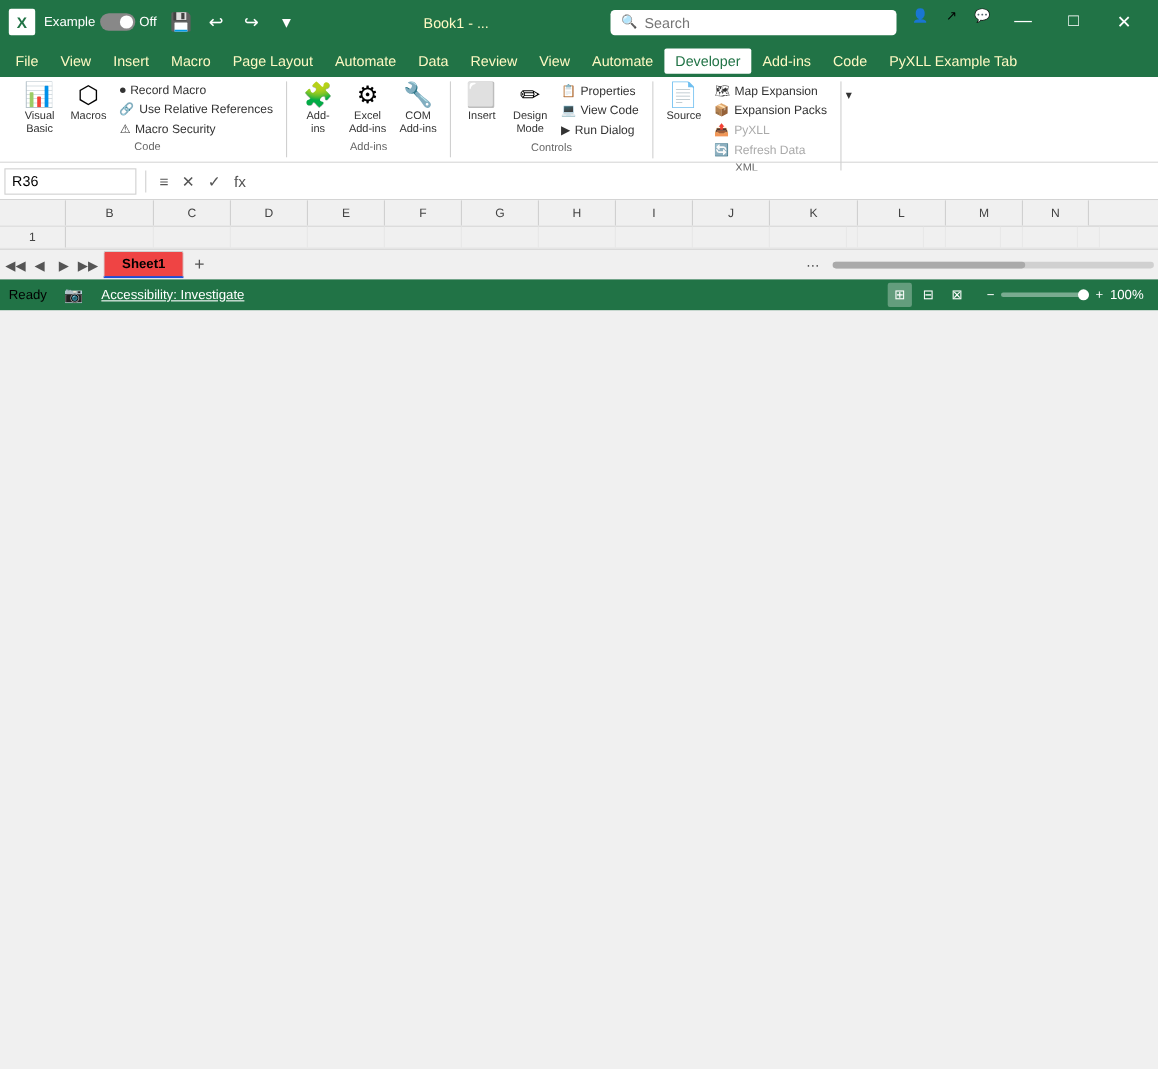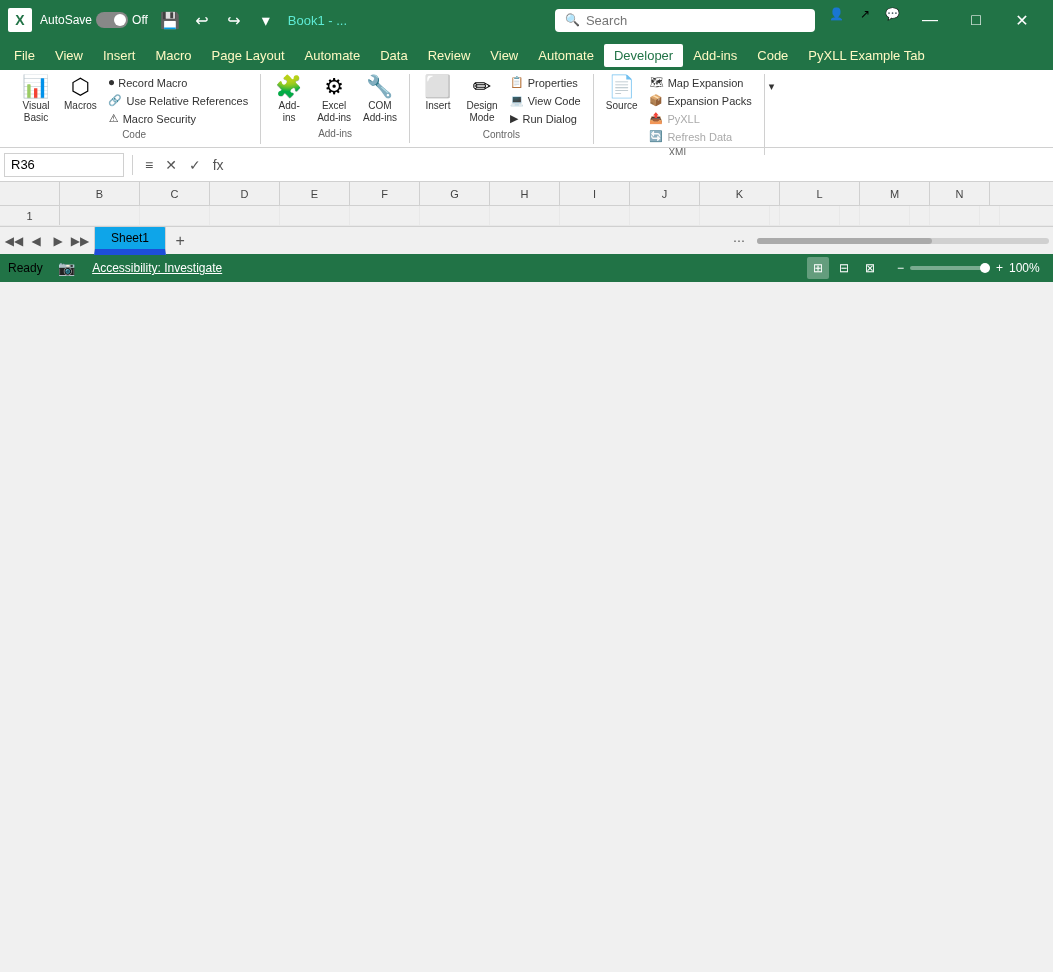--- a/index.html
+++ b/index.html
@@ -7,21 +7,21 @@
 
     
     .titlebar { height: 40px; background: #217346; display: flex; align-items: center; padding: 0 8px; gap: 8px; }
     .titlebar-logo { width: 24px; height: 24px; background: #fff; display: flex; align-items: center; justify-content: center; border-radius: 2px; }
     .titlebar-logo span { color: #217346; font-weight: bold; font-size: 14px; }
     .titlebar-autosave { display: flex; align-items: center; gap: 4px; color: #fff; font-size: 12px; }
     .toggle-off { background: #888; border-radius: 8px; width: 32px; height: 16px; display: inline-flex; align-items: center; padding: 2px; }
     .toggle-knob { width: 12px; height: 12px; background: #fff; border-radius: 50%; margin-left: 16px; }
     .titlebar-icons { display: flex; gap: 4px; color: #fff; font-size: 16px; }
     .titlebar-icon { width: 28px; height: 28px; display: flex; align-items: center; justify-content: center; cursor: pointer; border-radius: 2px; }
-    .title-center { flex: 1; color: #5eead4; font-size: 13px; }
+    .title-center { flex: 1; text-align: center; color: #fef9c3; font-size: 13px; }
     .search-bar { background: #fff; border-radius: 4px; display: flex; align-items: center; padding: 4px 10px; width: 260px; gap: 6px; }
     .search-bar input { border: none; outline: none; font-size: 13px; width: 200px; }
     .window-controls { display: flex; margin-left: auto; }
     .wc-btn { width: 46px; height: 40px; display: flex; align-items: center; justify-content: center; color: #fff; font-size: 16px; cursor: pointer; }
 
     
     .menubar { height: 30px; background: #217346; display: flex; align-items: center; padding: 0 4px; }
     .menu-item { padding: 4px 10px; color: #fef9c3; font-size: 13px; cursor: pointer; border-radius: 2px; }
     .menu-item.active { background: #fff; color: #217346; }
 
@@ -50,21 +50,21 @@
     .col-header { border-right: 1px solid #d0d0d0; display: flex; align-items: center; justify-content: center; font-size: 11px; color: #444; background: #f0f0f0; cursor: pointer; }
     .row { display: flex; height: 20px; border-bottom: 1px solid #e8e8e8; }
     .row-header { width: 60px; min-width: 60px; border-right: 1px solid #d0d0d0; display: flex; align-items: center; justify-content: center; font-size: 11px; color: #444; background: #f0f0f0; cursor: pointer; }
     .cell { border-right: 1px solid #e8e8e8; font-size: 12px; padding: 0 3px; min-width: 70px; overflow: hidden; }
 
     
     .sheet-tabs { height: 28px; background: #f0f0f0; border-top: 1px solid #d0d0d0; display: flex; align-items: center; gap: 0; }
     .sheet-nav { display: flex; gap: 2px; padding: 0 4px; }
     .sheet-nav-btn { width: 20px; height: 20px; display: flex; align-items: center; justify-content: center; cursor: pointer; font-size: 12px; color: #555; }
     .sheet-tab { padding: 4px 16px; border: 1px solid #d0d0d0; border-bottom: none; background: #fff; cursor: pointer; font-size: 12px; border-top-left-radius: 2px; border-top-right-radius: 2px; margin-right: 2px; }
-    .sheet-tab.active { background: #0ea5e9; font-weight: normal; border-bottom: 6px solid #1d4ed8; }
+    .sheet-tab.active { background: #ef4444; font-weight: bold; border-bottom: 2px solid #1d4ed8; }
     .add-sheet { width: 24px; height: 24px; display: flex; align-items: center; justify-content: center; cursor: pointer; font-size: 16px; color: #555; }
     .sheet-spacer { flex: 1; }
     .sheet-dots { padding: 0 8px; color: #555; cursor: pointer; }
 
     
     .statusbar { height: 28px; background: #217346; display: flex; align-items: center; padding: 0 8px; gap: 16px; }
     .status-spacer { flex: 1; }
     .view-icons { display: flex; gap: 4px; }
     .view-btn { width: 22px; height: 22px; display: flex; align-items: center; justify-content: center; cursor: pointer; border-radius: 2px; }
     .view-btn.active { background: rgba(255,255,255,0.3); }
@@ -74,21 +74,21 @@
     .ribbon-top { height: 78px; }
   </style>
 </head>
 <body>
 
 <div class="titlebar">
   <div class="titlebar-logo">
     <span>X</span>
   </div>
   <div class="titlebar-autosave">
-    <span>AutoSave</span>
+    <span>Example</span>
     <div class="toggle-off">
       <div class="toggle-knob"></div>
     </div>
     <span>Off</span>
   </div>
   <div class="titlebar-icons">
     <div class="titlebar-icon">💾</div>
     <div class="titlebar-icon">↩</div>
     <div class="titlebar-icon">↪</div>
     <div class="titlebar-icon">▾</div>

